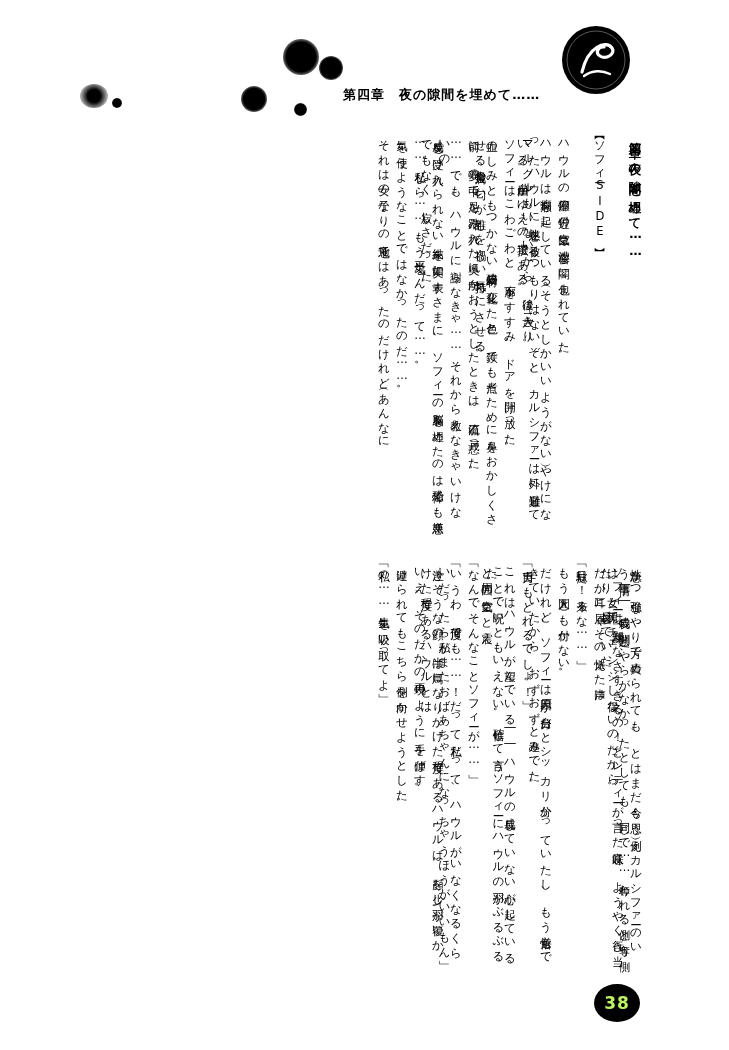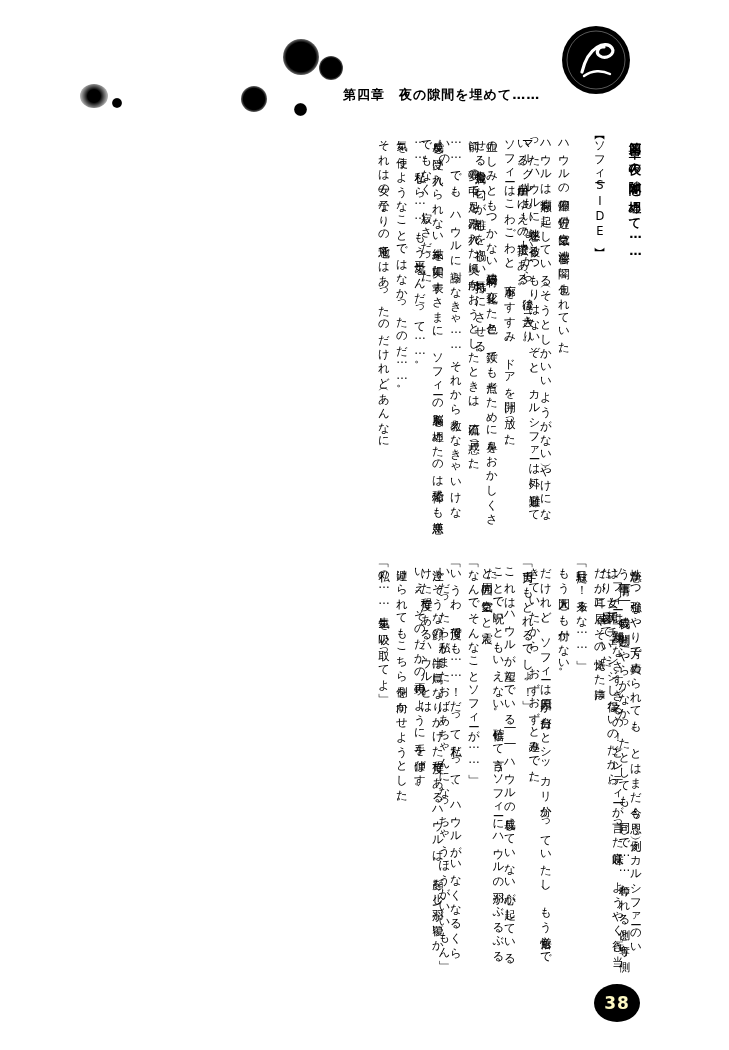--- a/index.html
+++ b/index.html
@@ -104,21 +104,21 @@
 
   
   .page-number {
     position: absolute;
     left: 594px;
     top: 984px;
     width: 46px;
     height: 38px;
     border-radius: 50%;
     background: #000;
-    color: #fef9c3;
+    color: #bef264;
     display: flex;
     align-items: center;
     justify-content: center;
     font-size: 17px;
     font-weight: bold;
     letter-spacing: 1px;
   }
   .page-number::before {
     content: "";
     position: absolute;

